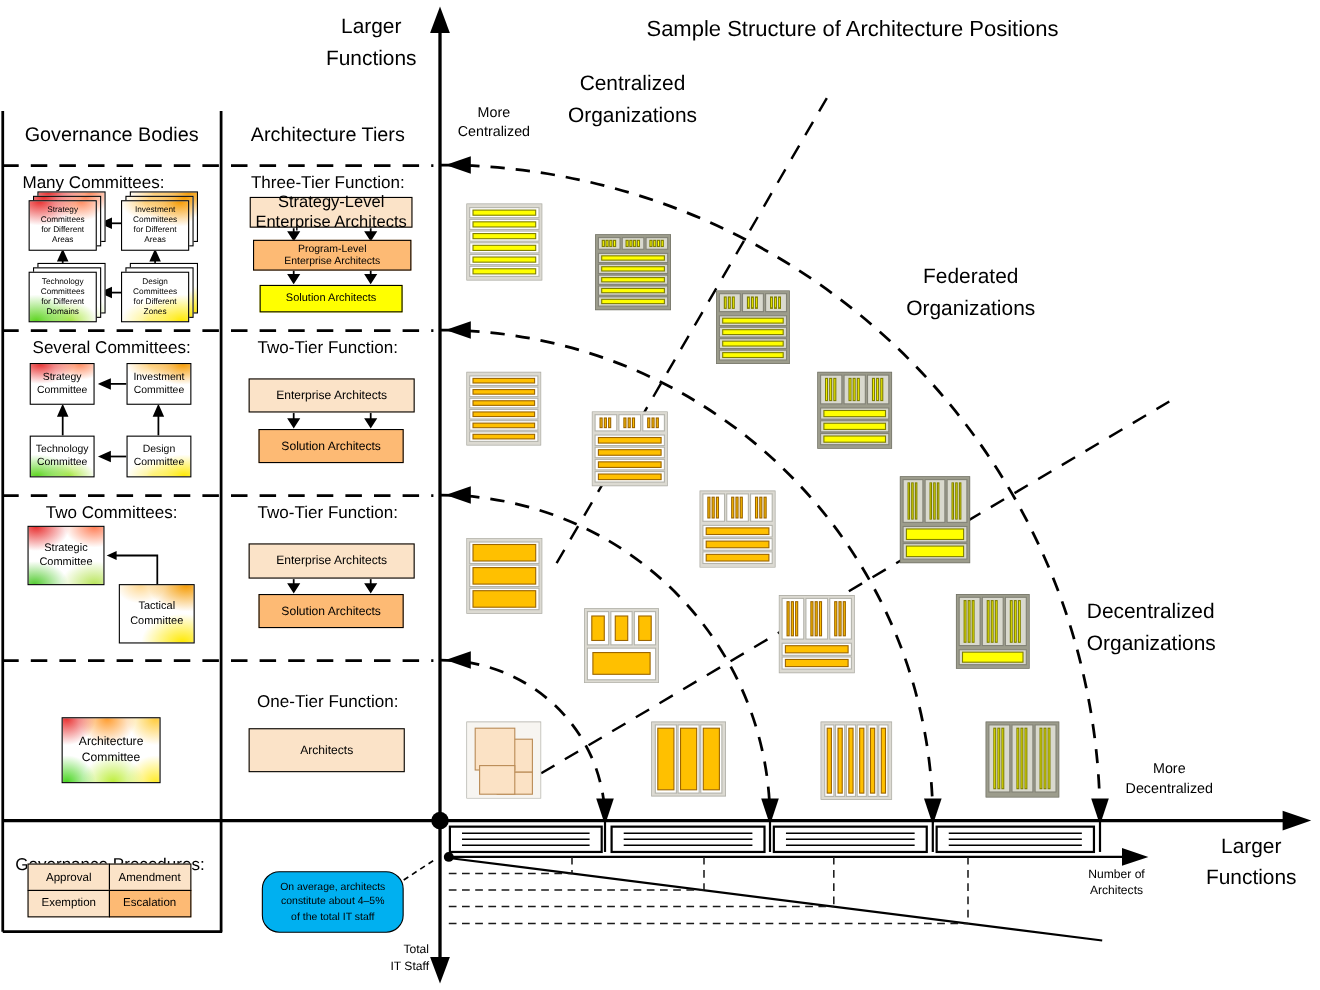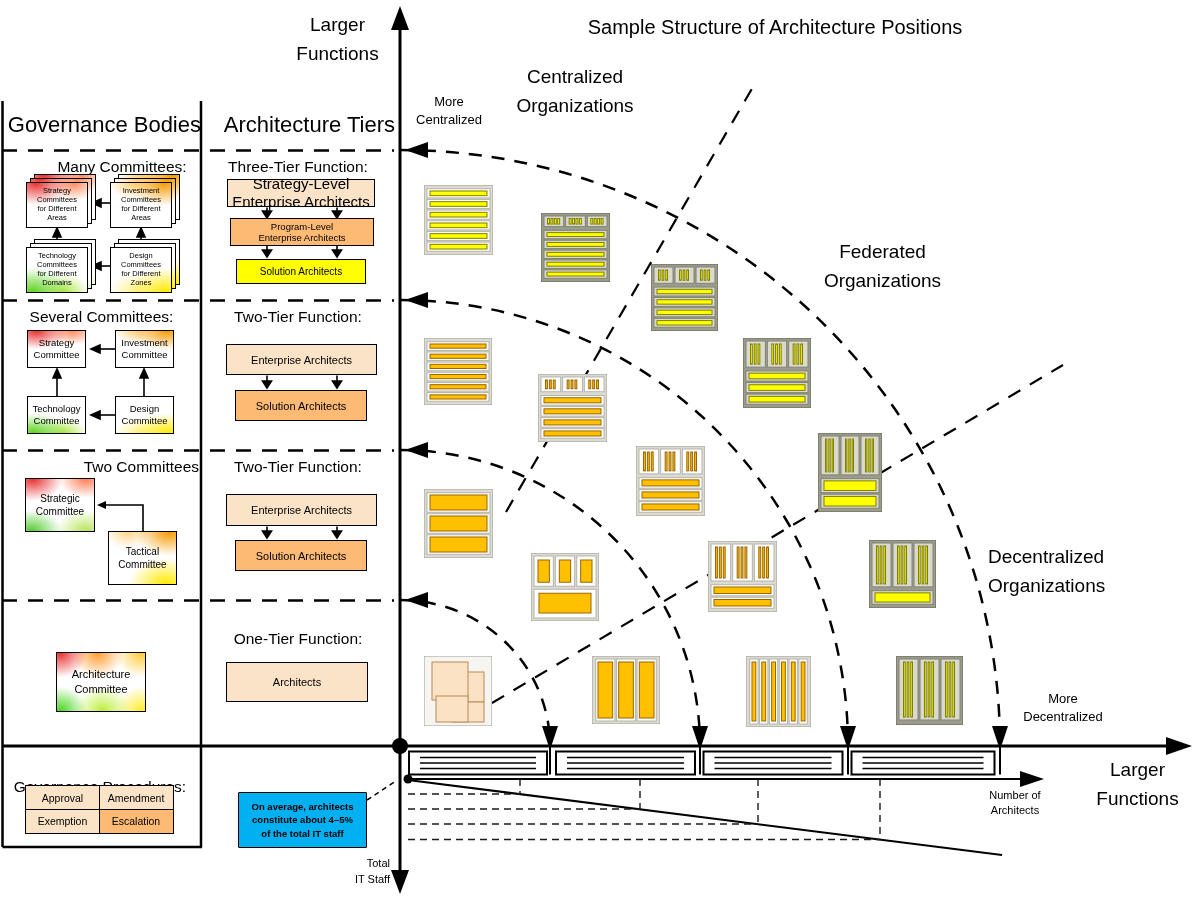--- a/index.html
+++ b/index.html
@@ -32,25 +32,25 @@
           radial-gradient(45% 40% at 88% 100%,#b9e55c 0%,rgba(185,229,92,0) 100%),#fff;}
   .g-tactical{background:radial-gradient(52% 46% at 90% 0%,#f59a00 0%,rgba(245,154,0,0) 100%),
           radial-gradient(34% 32% at 28% 0%,#ffd78f 0%,rgba(255,215,143,0) 100%),
           radial-gradient(56% 50% at 85% 100%,#ffe900 0%,rgba(255,233,0,0) 100%),#fff;}
   .g-arch{background:radial-gradient(30% 42% at 4% 0%,#e83030 0%,rgba(232,48,48,0) 100%),
           radial-gradient(30% 42% at 46% 0%,#ff9c2e 0%,rgba(255,156,46,0) 100%),
           radial-gradient(30% 42% at 96% 0%,#ffcb3a 0%,rgba(255,203,58,0) 100%),
           radial-gradient(30% 42% at 4% 100%,#4ad622 0%,rgba(74,214,34,0) 100%),
           radial-gradient(32% 42% at 52% 100%,#bdee3c 0%,rgba(189,238,60,0) 100%),
           radial-gradient(30% 42% at 96% 100%,#ffec2a 0%,rgba(255,236,42,0) 100%),#fff;}
-  .hdr{font-size:22px;text-align:right;}
+  .hdr{font-size:18px;}
   .rowtitle{font-size:15.5px;}
   .callout{position:absolute;left:238px;top:792px;width:127px;height:54px;border:1.5px solid #000;
-           border-radius:1px;background:#00B0F0;display:flex;align-items:center;justify-content:center;
-           text-align:center;white-space:pre-line;font-size:9.5px;font-weight:bold;line-height:1.4;}
+           border-radius:16px;background:#00B0F0;display:flex;align-items:center;justify-content:center;
+           text-align:center;white-space:pre-line;font-size:9.5px;font-weight:normal;line-height:1.4;}
   .proc-cell{position:absolute;width:75px;height:25px;border:1.5px solid #000;box-sizing:border-box;
              display:flex;align-items:center;justify-content:center;font-size:10.5px;}
 </style>
 </head>
 <body>
 
 <div id="canvas">
 
   <svg id="wires" width="1200" height="900" viewBox="0 0 1200 900">
 
@@ -464,25 +464,25 @@
         <rect x="30" y="16" width="30" height="30" fill="#FBE2C5" stroke="#B98A55" stroke-width="1"></rect>
         <rect x="8" y="6" width="36" height="38" fill="#FBE2C5" stroke="#B98A55" stroke-width="1"></rect>
         <rect x="28" y="46" width="32" height="20" fill="#FBE2C5" stroke="#B98A55" stroke-width="1"></rect>
         <rect x="12" y="40" width="32" height="26" fill="#FBE2C5" stroke="#B98A55" stroke-width="1"></rect>
       </svg>
     </div>
 
   <div class="lbl ctr hdr" style="left:2px;top:109px;width:199px;">Governance Bodies</div>
   <div class="lbl ctr hdr" style="left:201px;top:109px;width:194px;">Architecture Tiers</div>
 
-  <div class="lbl ctr rowtitle" style="left:2px;top:156px;width:166px;margin-left:37px;">Many Committees:</div>
+  <div class="lbl ctr rowtitle" style="left:2px;top:156px;width:166px;">Many Committees:</div>
   <div class="lbl ctr rowtitle" style="left:201px;top:156px;width:194px;">Three-Tier Function:</div>
   <div class="lbl ctr rowtitle" style="left:2px;top:306px;width:199px;">Several Committees:</div>
   <div class="lbl ctr rowtitle" style="left:201px;top:306px;width:194px;">Two-Tier Function:</div>
-  <div class="lbl ctr rowtitle" style="left:2px;top:456px;width:199px;padding-left:42px;">Two Committees:</div>
+  <div class="lbl ctr rowtitle" style="left:2px;top:456px;width:199px;">Two Committees:</div>
   <div class="lbl ctr rowtitle" style="left:201px;top:456px;width:194px;">Two-Tier Function:</div>
   <div class="lbl ctr rowtitle" style="left:201px;top:628px;width:194px;">One-Tier Function:</div>
 
   <div class="stack" style="left:26px;top:174px;width:70px;height:60px;">
     <div class="card g-strat" style="left:8px;top:0;width:62px;height:46px;"></div>
     <div class="card g-strat" style="left:4px;top:4px;width:62px;height:46px;"></div>
     <div class="card card-front g-strat" style="left:0;top:8px;width:62px;height:46px;">Strategy
 Committees
 for Different
 Areas</div>

